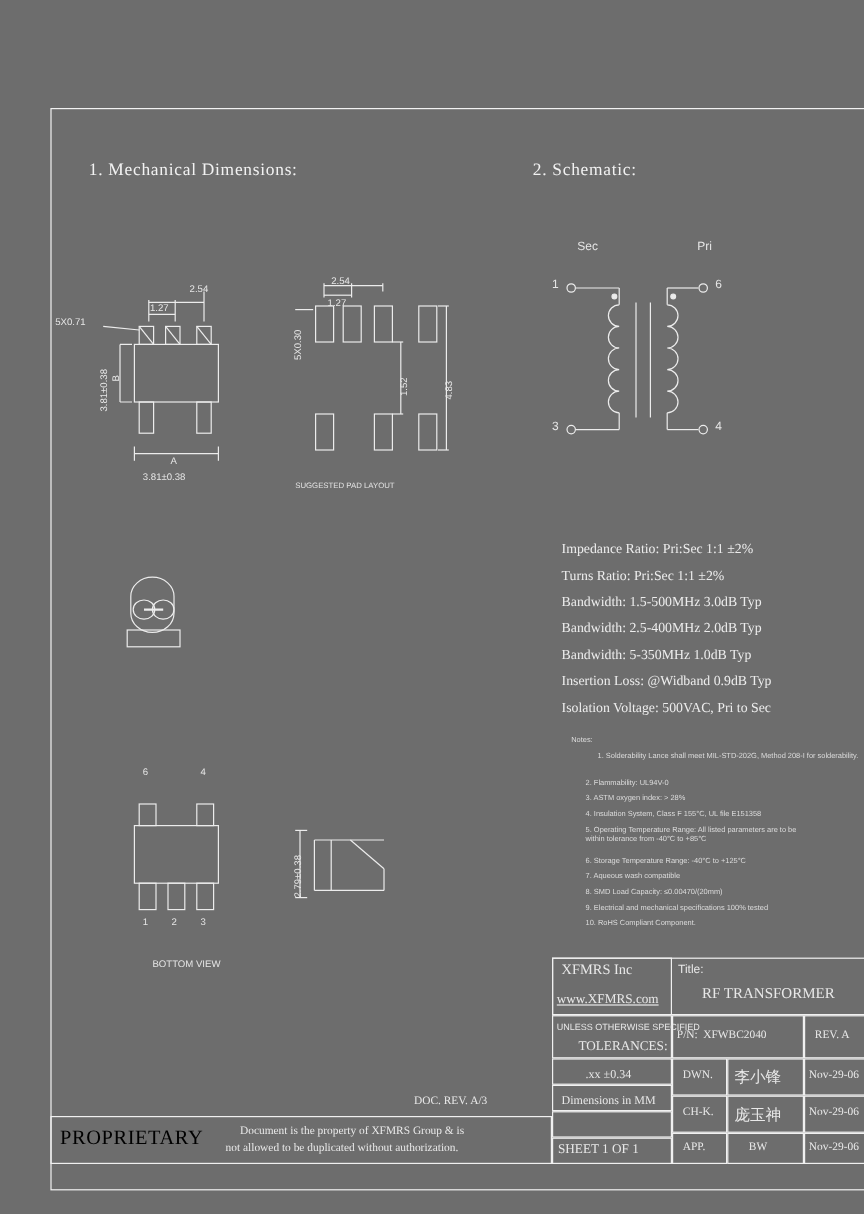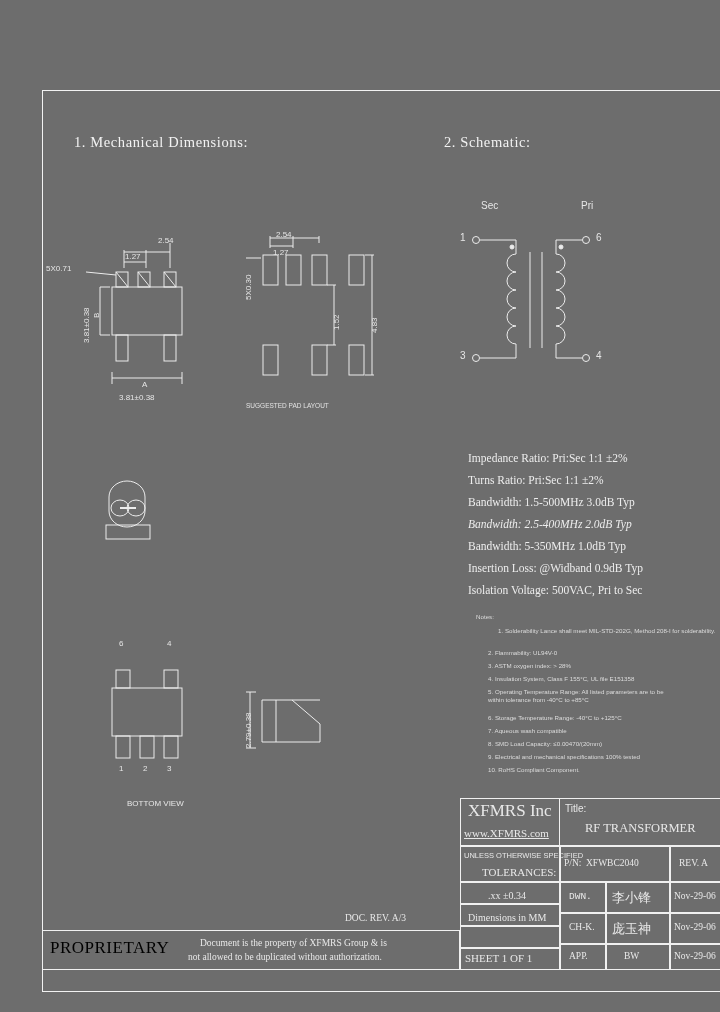--- a/index.html
+++ b/index.html
@@ -152,42 +152,42 @@
   <div class="t lbl" style="left:457px;top:200px;font-size:10px;">Sec</div>
   <div class="t lbl" style="left:522px;top:200px;font-size:10px;padding-left:35px;">Pri</div>
   <div class="t lbl" style="left:436px;top:232px;font-size:10px;">1</div>
   <div class="t lbl" style="left:436px;top:350px;font-size:10px;">3</div>
   <div class="t lbl" style="left:572px;top:232px;font-size:10px;">6</div>
   <div class="t lbl" style="left:572px;top:350px;font-size:10px;">4</div>
 
   <div class="t spec" style="left:444px;top:452px;">Impedance Ratio: Pri:Sec 1:1 ±2%</div>
   <div class="t spec" style="left:444px;top:474px;">Turns Ratio: Pri:Sec 1:1 ±2%</div>
   <div class="t spec" style="left:444px;top:496px;">Bandwidth: 1.5-500MHz 3.0dB Typ</div>
-  <div class="t spec" style="left:444px;top:518px;font-style:italic;">Bandwidth: 2.5-400MHz 2.0dB Typ</div>
+  <div class="t spec" style="left:444px;top:518px;">Bandwidth: 2.5-400MHz 2.0dB Typ</div>
   <div class="t spec" style="left:444px;top:540px;">Bandwidth: 5-350MHz 1.0dB Typ</div>
   <div class="t spec" style="left:444px;top:562px;">Insertion Loss: @Widband 0.9dB Typ</div>
   <div class="t spec" style="left:444px;top:584px;">Isolation Voltage:  500VAC, Pri to Sec</div>
 
   <div class="t note" style="left:452px;top:613px;">Notes:</div>
   <div class="t note" style="left:474px;top:627px;">1. Solderability Lance shall meet MIL-STD-202G, Method 208-I for solderability.</div>
   <div class="t note" style="left:464px;top:649px;">2. Flammability: UL94V-0</div>
   <div class="t note" style="left:464px;top:662px;">3. ASTM oxygen index: &gt; 28%</div>
   <div class="t note" style="left:464px;top:675px;">4. Insulation System, Class F 155°C, UL file E151358</div>
   <div class="t note" style="left:464px;top:688px;width:190px;white-space:normal;line-height:1.35;">5. Operating Temperature Range: All listed parameters are to be within tolerance from -40°C to +85°C</div>
   <div class="t note" style="left:464px;top:714px;">6. Storage Temperature Range: -40°C to +125°C</div>
   <div class="t note" style="left:464px;top:727px;">7. Aqueous wash compatible</div>
   <div class="t note" style="left:464px;top:740px;">8. SMD Load Capacity: ≤0.00470/(20mm)</div>
   <div class="t note" style="left:464px;top:753px;">9. Electrical and mechanical specifications 100% tested</div>
   <div class="t note" style="left:464px;top:766px;">10. RoHS Compliant Component.</div>
 
   <div class="t" style="left:321px;top:913px;font-size:9.5px;font-family:'Liberation Serif',serif;">DOC. REV. A/3</div>
 
   <div class="tb" style="left:436px;top:798px;width:266px;height:48px;"></div>
   <div class="tb" style="left:436px;top:798px;width:100px;height:48px;"></div>
-  <div class="t" style="left:444px;top:801px;font-family:'Liberation Serif',serif;font-size:17px;">XFMRS Inc</div>
+  <div class="t" style="left:444px;top:801px;font-family:'Liberation Serif',serif;font-size:12px;">XFMRS Inc</div>
   <div class="t" style="left:440px;top:827px;font-family:'Liberation Serif',serif;font-size:11px;text-decoration:underline;">www.XFMRS.com</div>
   <div class="t" style="left:541px;top:803px;font-size:10px;">Title:</div>
   <div class="t" style="left:561px;top:821px;font-family:'Liberation Serif',serif;font-size:12.5px;">RF TRANSFORMER</div>
 
   <div class="tb" style="left:436px;top:846px;width:100px;height:36px;"></div>
   <div class="tb" style="left:436px;top:882px;width:100px;height:22px;"></div>
   <div class="tb" style="left:436px;top:904px;width:100px;height:22px;"></div>
   <div class="tb" style="left:436px;top:926px;width:100px;height:22px;"></div>
   <div class="tb" style="left:436px;top:948px;width:100px;height:22px;"></div>
   <div class="t" style="left:440px;top:851px;font-size:7.5px;">UNLESS OTHERWISE SPECIFIED</div>
@@ -198,21 +198,21 @@
 
   <div class="tb" style="left:536px;top:846px;width:110px;height:36px;"></div>
   <div class="tb" style="left:646px;top:846px;width:56px;height:36px;"></div>
   <div class="t" style="left:540px;top:858px;font-size:9.5px;font-family:'Liberation Serif',serif;">P/N:</div>
   <div class="t" style="left:562px;top:858px;font-size:9.5px;font-family:'Liberation Serif',serif;">XFWBC2040</div>
   <div class="t" style="left:655px;top:858px;font-size:9.5px;font-family:'Liberation Serif',serif;">REV. A</div>
 
   <div class="tb" style="left:536px;top:882px;width:46px;height:31px;"></div>
   <div class="tb" style="left:582px;top:882px;width:64px;height:31px;"></div>
   <div class="tb" style="left:646px;top:882px;width:56px;height:31px;"></div>
-  <div class="t" style="left:545px;top:891px;font-size:9.5px;font-family:Liberation Mono, monospace;">DWN.</div>
+  <div class="t" style="left:545px;top:891px;font-size:9.5px;font-family:Liberation Serif, serif;">DWN.</div>
   <div class="t" style="left:588px;top:889px;font-size:13px;font-family:'DejaVu Sans',sans-serif;">李小锋</div>
   <div class="t" style="left:650px;top:891px;font-size:9.5px;font-family:'Liberation Serif',serif;">Nov-29-06</div>
 
   <div class="tb" style="left:536px;top:913px;width:46px;height:31px;"></div>
   <div class="tb" style="left:582px;top:913px;width:64px;height:31px;"></div>
   <div class="tb" style="left:646px;top:913px;width:56px;height:31px;"></div>
   <div class="t" style="left:545px;top:922px;font-size:9.5px;font-family:'Liberation Serif',serif;">CH-K.</div>
   <div class="t" style="left:588px;top:920px;font-size:13px;font-family:'DejaVu Sans',sans-serif;">庞玉神</div>
   <div class="t" style="left:650px;top:922px;font-size:9.5px;font-family:'Liberation Serif',serif;">Nov-29-06</div>
 

